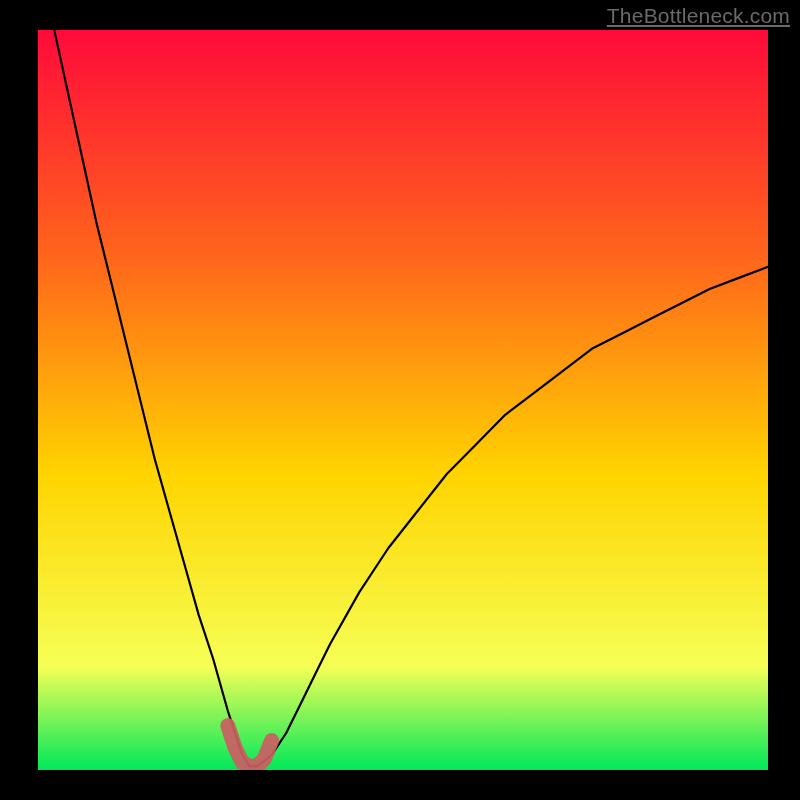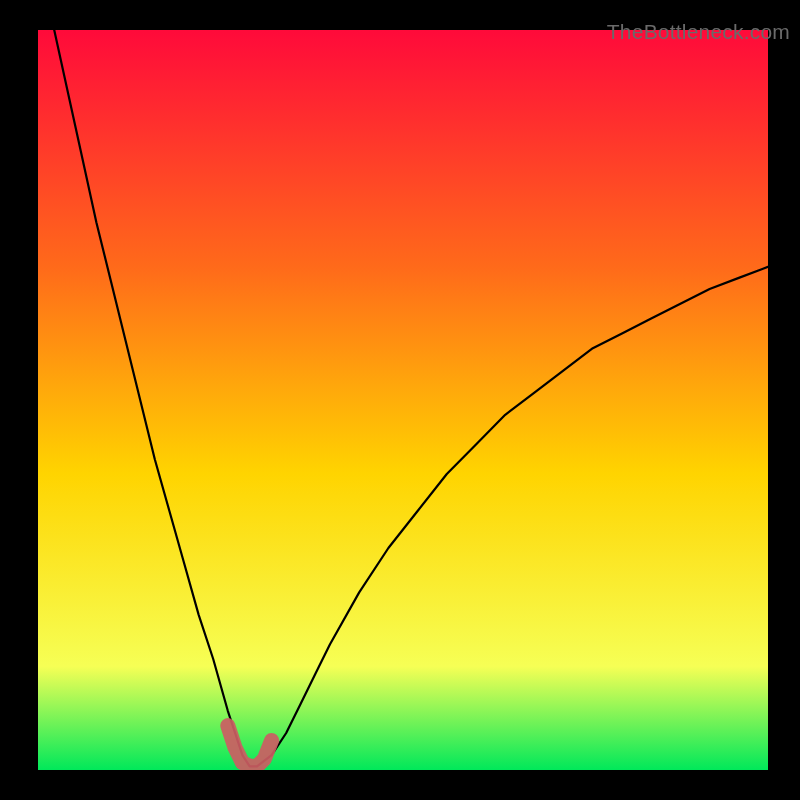--- a/index.html
+++ b/index.html
@@ -14,28 +14,29 @@
   .frame {
     position: absolute;
     left: 0;
     top: 0;
     width: 800px;
     height: 800px;
     background: #000;
   }
   .watermark {
     position: absolute;
-    top: 20px;
+    top: 4px;
     right: 10px;
     color: #6a6a6a;
     font-size: 21px;
     font-weight: 400;
     letter-spacing: 0.2px;
     z-index: 50;
     user-select: none;
+    text-decoration: underline;
   }
   .plot-wrap {
     position: absolute;
     left: 38px;
     top: 30px;
     width: 730px;
     height: 740px;
   }
   svg { display: block; }
 </style>

